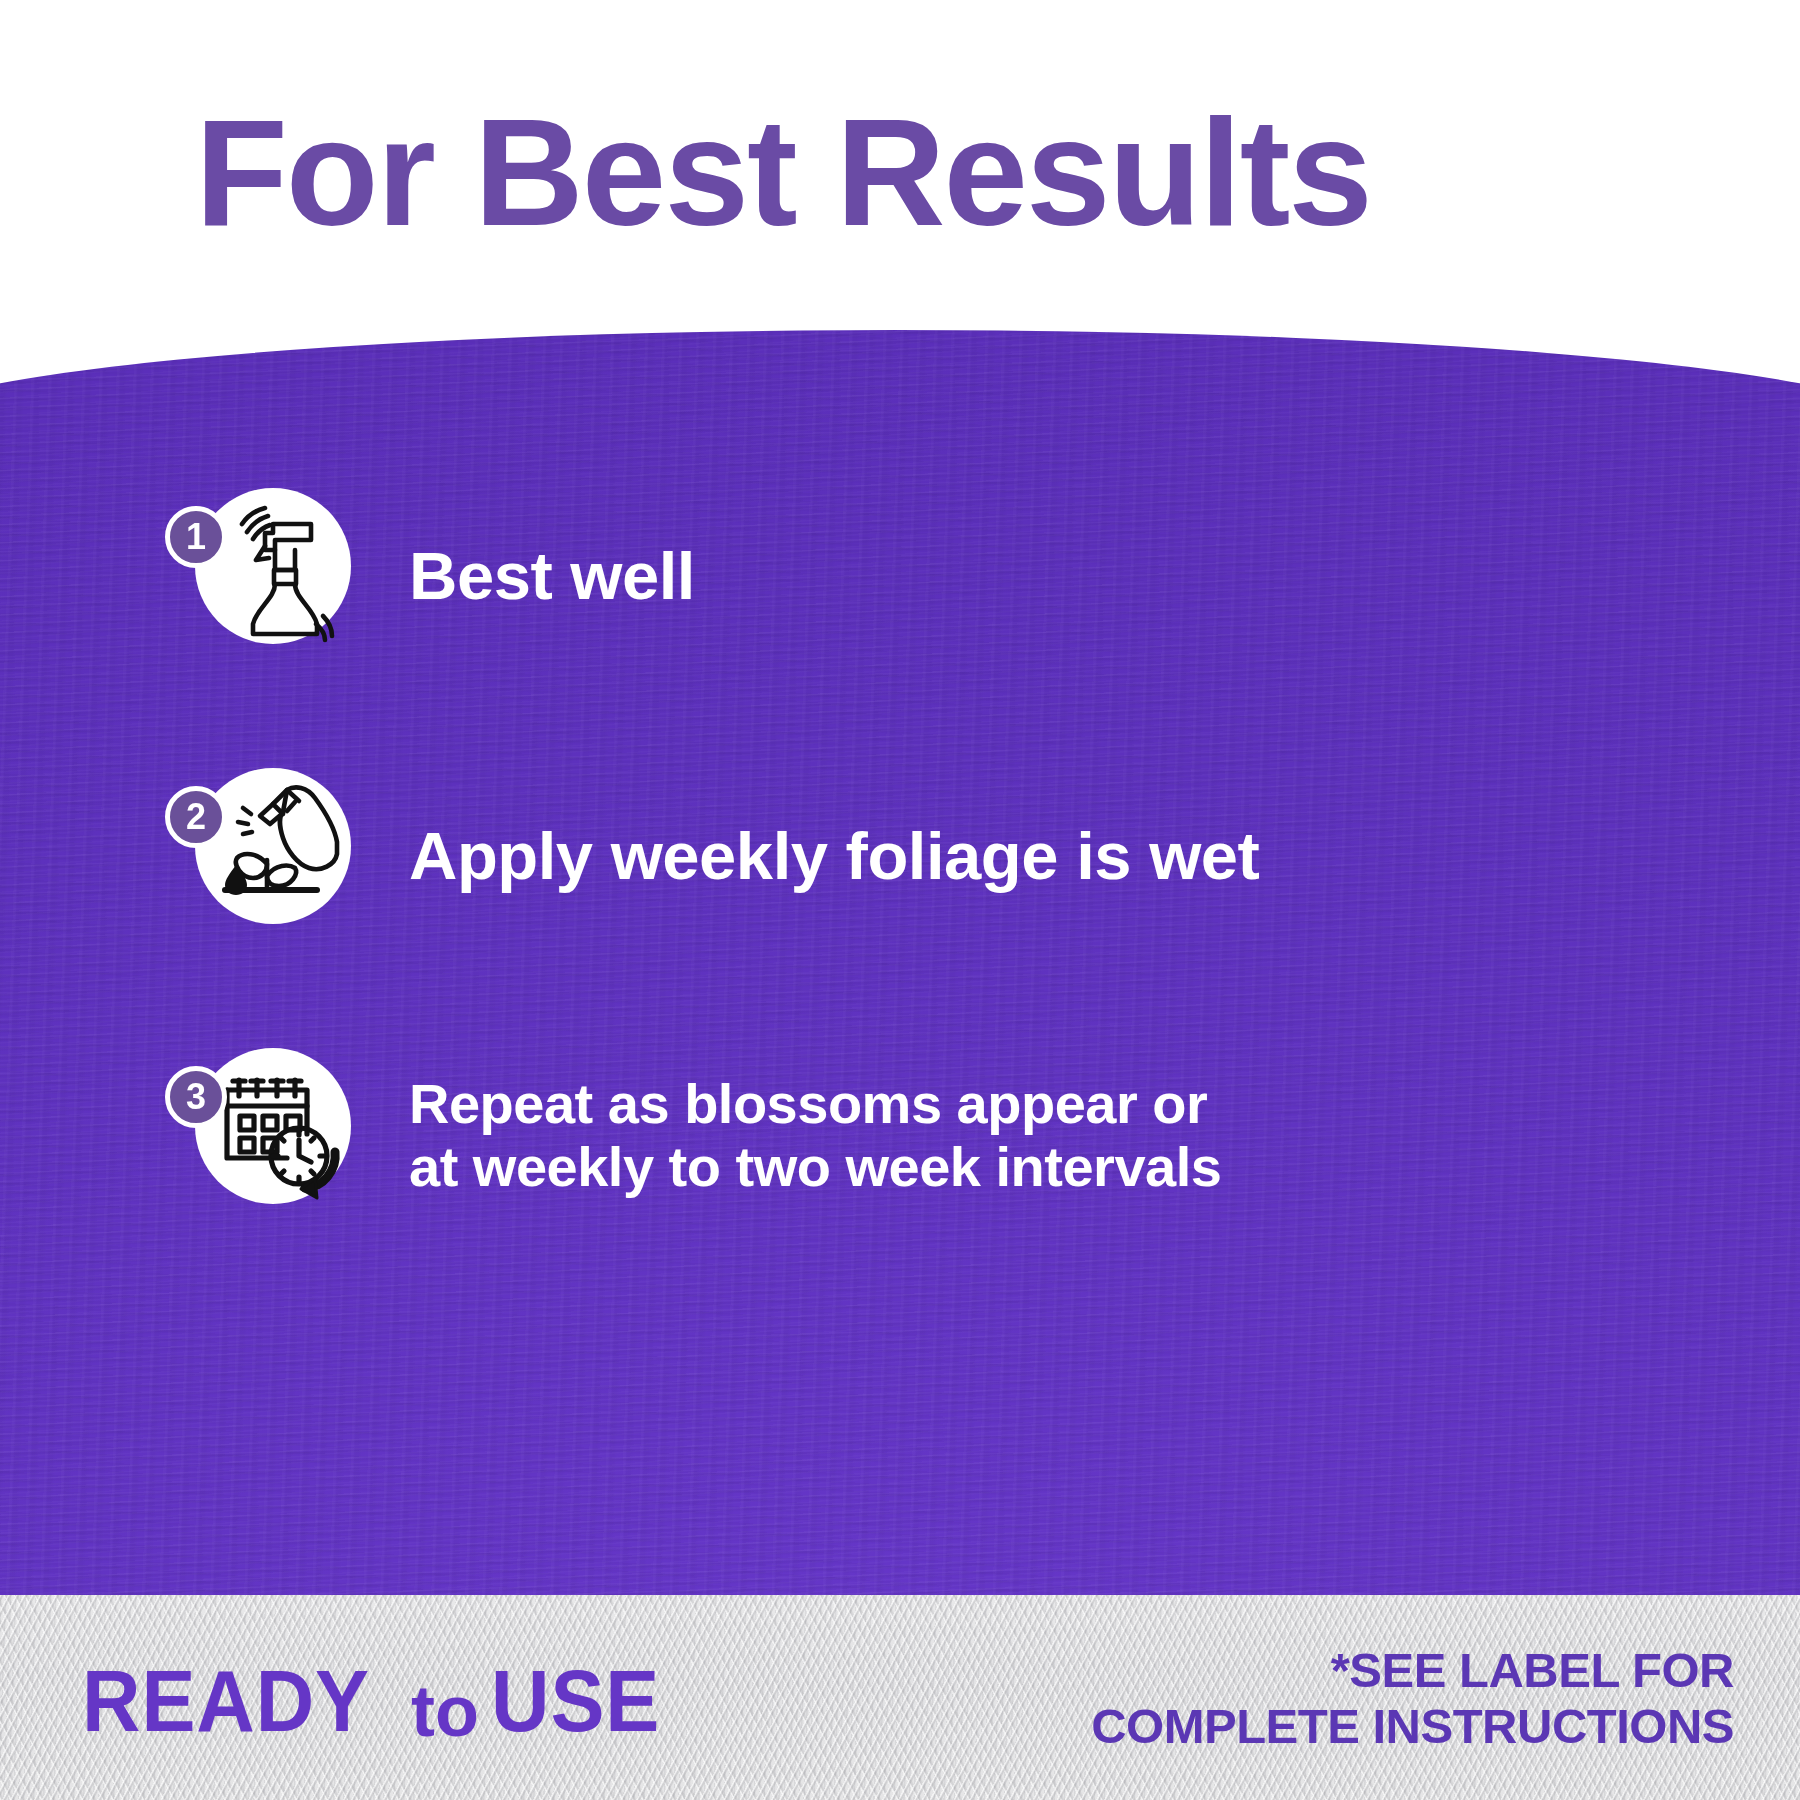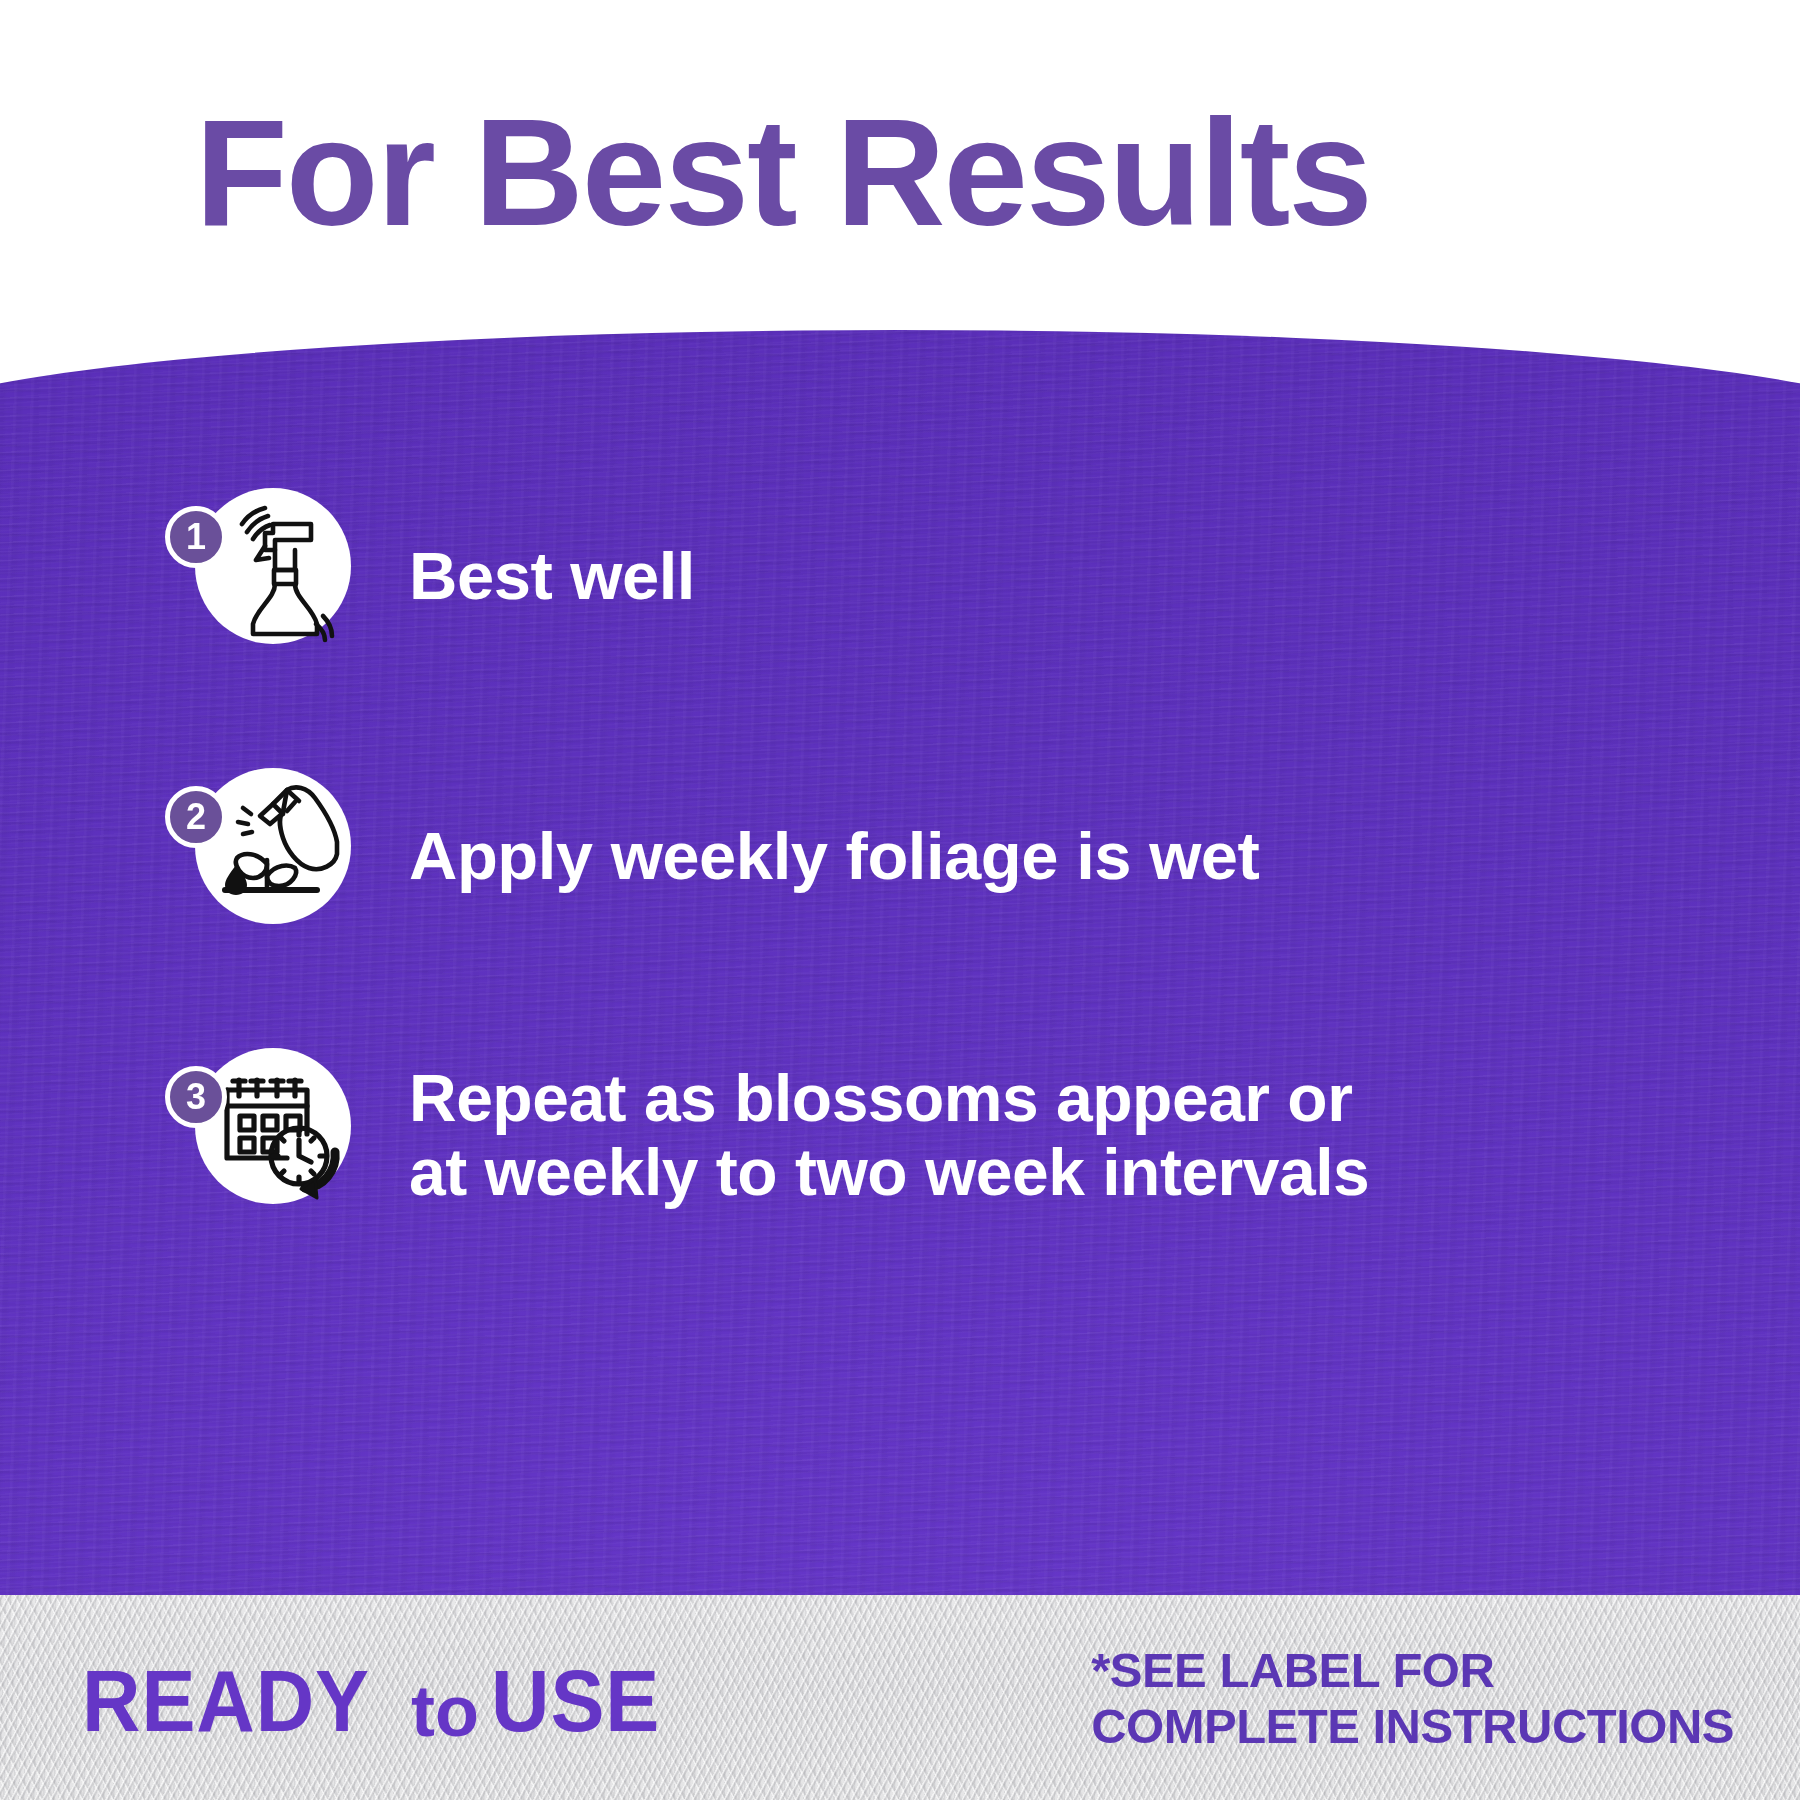--- a/index.html
+++ b/index.html
@@ -159,21 +159,21 @@
   .step-text {
     margin-left: 48px;
     color: #ffffff;
     font-family: "Liberation Sans", sans-serif;
     font-weight: 700;
     font-size: 67px;
     line-height: 1.08;
     letter-spacing: -0.5px;
     white-space: pre-line;
   }
-  .step-3 .step-text { font-size: 66px; line-height: 1.12; }
+  .step-3 .step-text { font-size: 56px; line-height: 1.12; }
 
   
   .footer {
     position: absolute;
     left: 0;
     top: 1595px;
     width: 1800px;
     height: 205px;
     z-index: 6;
     background:
@@ -223,21 +223,21 @@
     font-size: 72px;
     line-height: 1;
     margin: 18px 12px 0 16px;
     letter-spacing: 0px;
   }
 
   .see-label {
     position: absolute;
     right: 66px;
     top: 48px;
-    text-align: left;
+    text-align: right;
     color: #5b37b4;
     font-family: "Liberation Sans", sans-serif;
     font-weight: 700;
     font-size: 49px;
     line-height: 1.14;
     letter-spacing: -0.5px;
     white-space: pre-line;
   }
 </style>
 </head>

